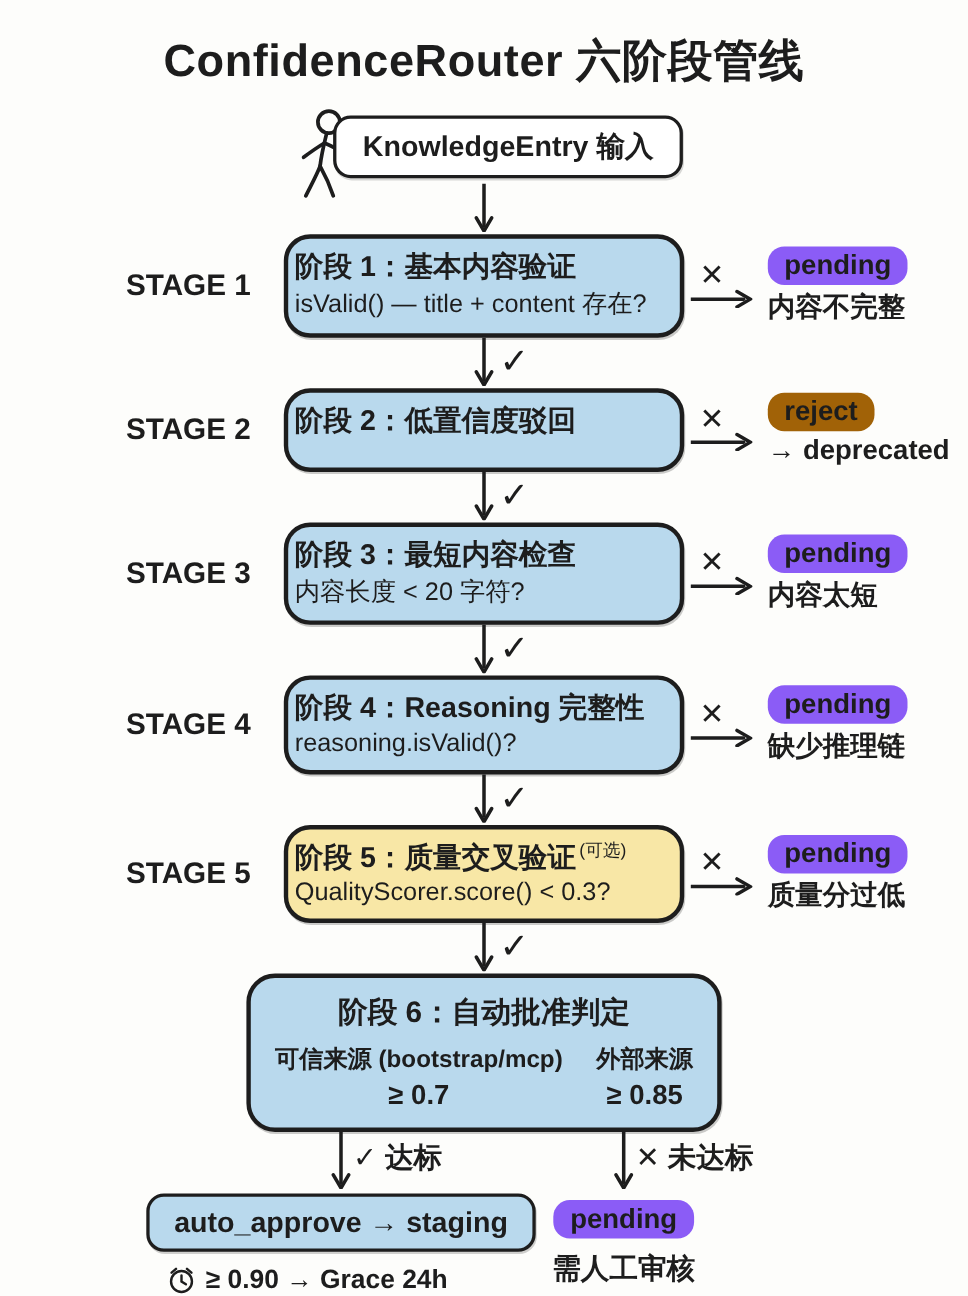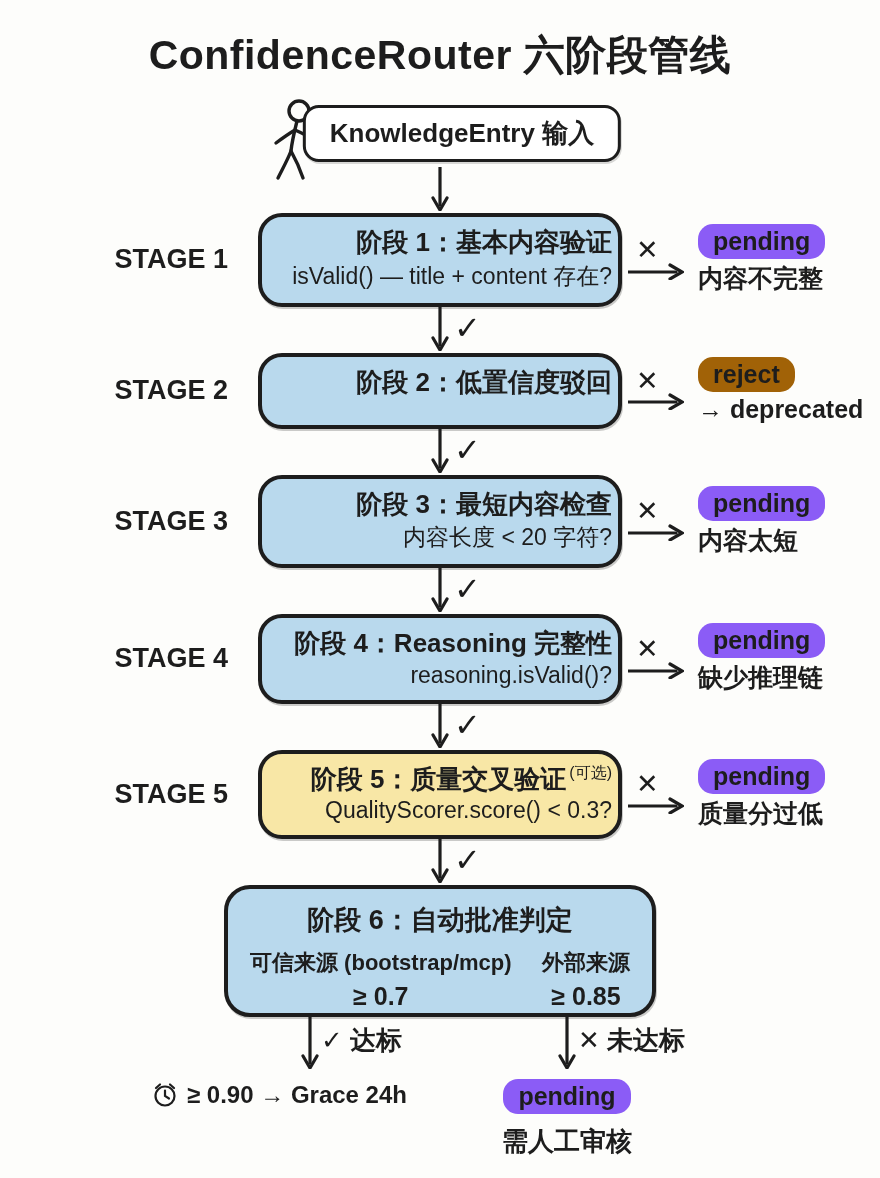--- a/index.html
+++ b/index.html
@@ -67,21 +67,21 @@
   .side-label {
     text-align: right;
     padding-right: 30px;
     font-size: 27px;
     font-weight: 600;
   }
   .stage-box {
     border: 4px solid #1d1d1d;
     border-radius: 24px;
     background: #b9d9ed;
-    text-align: right;
+    text-align: left;
     padding: 9px 6px 11px;
     min-height: 76px;
     box-shadow: 1px 2px 0 rgba(0,0,0,0.2);
   }
   .stage-box.yellow { background: #f8e7a6; }
   .stage-title { font-size: 26px; font-weight: 700; line-height: 1.25; }
   .stage-title sup.opt { font-size: 16px; font-weight: 400; margin-left: 3px; }
   .stage-sub { font-size: 23px; font-weight: 500; margin-top: 2px; }
   
   .fail-area {
@@ -117,21 +117,21 @@
   .badge.reject { background: #a16207; }
   .fail-note { font-size: 25px; font-weight: 700; }
   
   .stage6-box {
     width: 432px;
     margin: 0 auto;
     border: 4px solid #1d1d1d;
     border-radius: 26px;
     background: #b9d9ed;
     text-align: center;
-    padding: 13px 16px 2px;
+    padding: 13px 16px 14px;
     box-shadow: 1px 2px 0 rgba(0,0,0,0.2);
   }
   .stage6-title { font-size: 27px; font-weight: 700; }
   .s6-cols {
     display: flex;
     justify-content: space-between;
     margin-top: 10px;
     padding: 0 6px;
   }
   .s6-col { text-align: center; }
@@ -366,20 +366,21 @@
 
 <div class="branches">
   <div class="branch branch-left">
     <div class="branch-arrow">
       <svg width="18" height="52" viewBox="0 0 18 52" fill="none" stroke="#1d1d1d" stroke-width="3.2" stroke-linecap="round">
         <line x1="9" y1="0" x2="9" y2="46"></line>
           <path d="M2 39 L9 51 L16 39"></path>
       </svg>
       <span class="branch-label">✓ 达标</span>
     </div>
+    <div class="approve-pill">auto_approve → staging</div>
     <div class="grace-list">
       <div class="grace-line">
         <svg width="26" height="26" viewBox="0 0 26 26" fill="none" stroke="#1d1d1d" stroke-width="2.2" stroke-linecap="round">
           <circle cx="13" cy="14" r="9.5"></circle>
             <path d="M13 8.5 V14 L17 16.5"></path>
             <path d="M4 6 L8 2.5"></path>
             <path d="M22 6 L18 2.5"></path>
         </svg>
         <span>≥ 0.90 → Grace 24h</span>
       </div>

